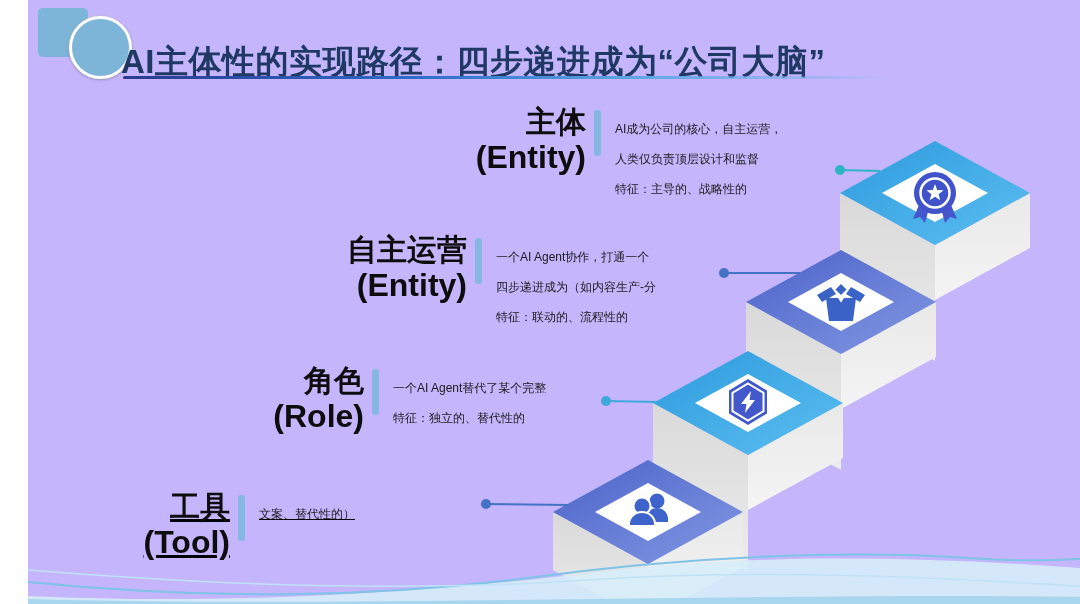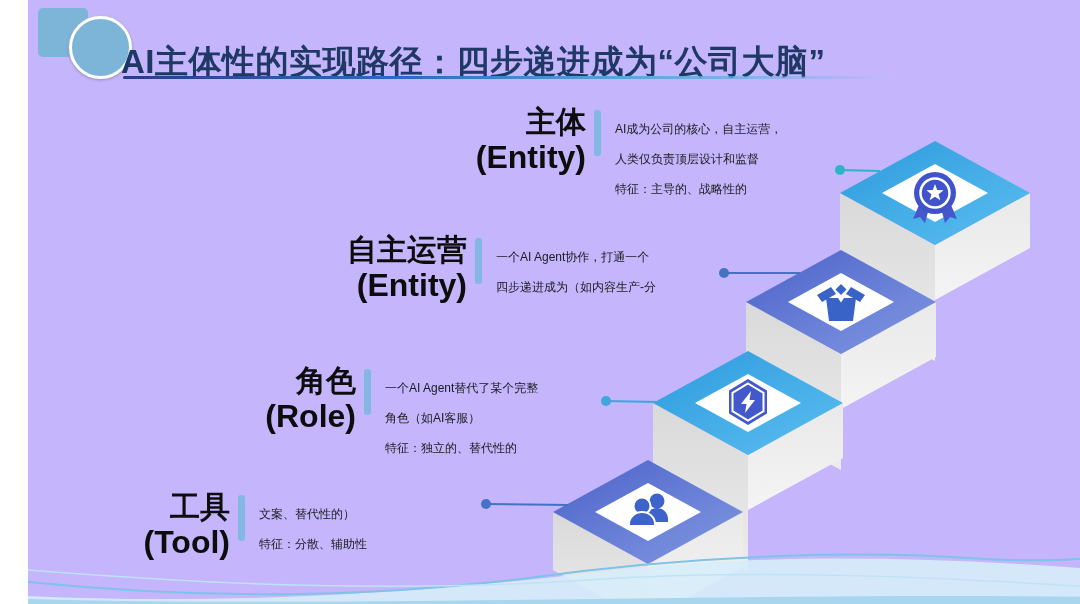--- a/index.html
+++ b/index.html
@@ -15,22 +15,22 @@
   
   .lvl-row{position:absolute;display:flex;align-items:flex-start;}
   .lvl-labels{width:176px;display:flex;flex-direction:column;align-items:flex-end;flex:none;}
   .lvl-zh{font-size:30px;line-height:36px;font-weight:800;color:#0d0d0d;white-space:nowrap;}
   .lvl-en{font-size:32px;line-height:34px;font-weight:800;color:#0d0d0d;white-space:nowrap;}
   .lvl-bar{width:7px;height:46px;border-radius:3px;background:#85b7e3;margin-left:8px;margin-top:6px;flex:none;}
   .lvl-desc{margin-left:14px;padding-top:10px;width:260px;}
   .desc-line{font-size:12px;line-height:30px;color:#1b1b1b;white-space:nowrap;}
   #row-entity {left:382px;top:104px;}
   #row-service{left:263px;top:232px;}
-  #row-role   {left:152px;top:363px;justify-content:space-between;}
-  #row-tool   {left:26px; top:489px;}
+  #row-role   {left:160px;top:363px;justify-content:space-between;}
+  #row-tool   {left:26px; top:489px;text-decoration:underline;}
   
   .diagram{position:absolute;left:0;top:0;width:1080px;height:604px;pointer-events:none;}
 </style>
 </head>
 <body>
 
 <div class="slide">
 
   <div class="deco-square"></div>
   <div class="deco-circle"></div>
@@ -143,41 +143,40 @@
 
   <div class="lvl-row" id="row-service">
     <div class="lvl-labels">
       <div class="lvl-zh">自主运营</div>
       <div class="lvl-en">(Entity)</div>
     </div>
     <div class="lvl-bar"></div>
     <div class="lvl-desc">
       <div class="desc-line">一个AI Agent协作，打通一个</div>
       <div class="desc-line">四步递进成为（如内容生产-分</div>
+      <div class="desc-line">特征：联动的、流程性的</div>
     </div>
   </div>
 
   <div class="lvl-row" id="row-role">
     <div class="lvl-labels">
       <div class="lvl-zh">角色</div>
       <div class="lvl-en">(Role)</div>
     </div>
     <div class="lvl-bar"></div>
     <div class="lvl-desc">
       <div class="desc-line">一个AI Agent替代了某个完整</div>
-      <div class="desc-line">角色（如AI客服）</div>
       <div class="desc-line">特征：独立的、替代性的</div>
     </div>
   </div>
 
   <div class="lvl-row" id="row-tool">
     <div class="lvl-labels">
       <div class="lvl-zh">工具</div>
       <div class="lvl-en">(Tool)</div>
     </div>
     <div class="lvl-bar"></div>
     <div class="lvl-desc">
       <div class="desc-line">文案、替代性的）</div>
-      <div class="desc-line">特征：分散、辅助性</div>
     </div>
   </div>
 
 </div>
 
 </body></html>

